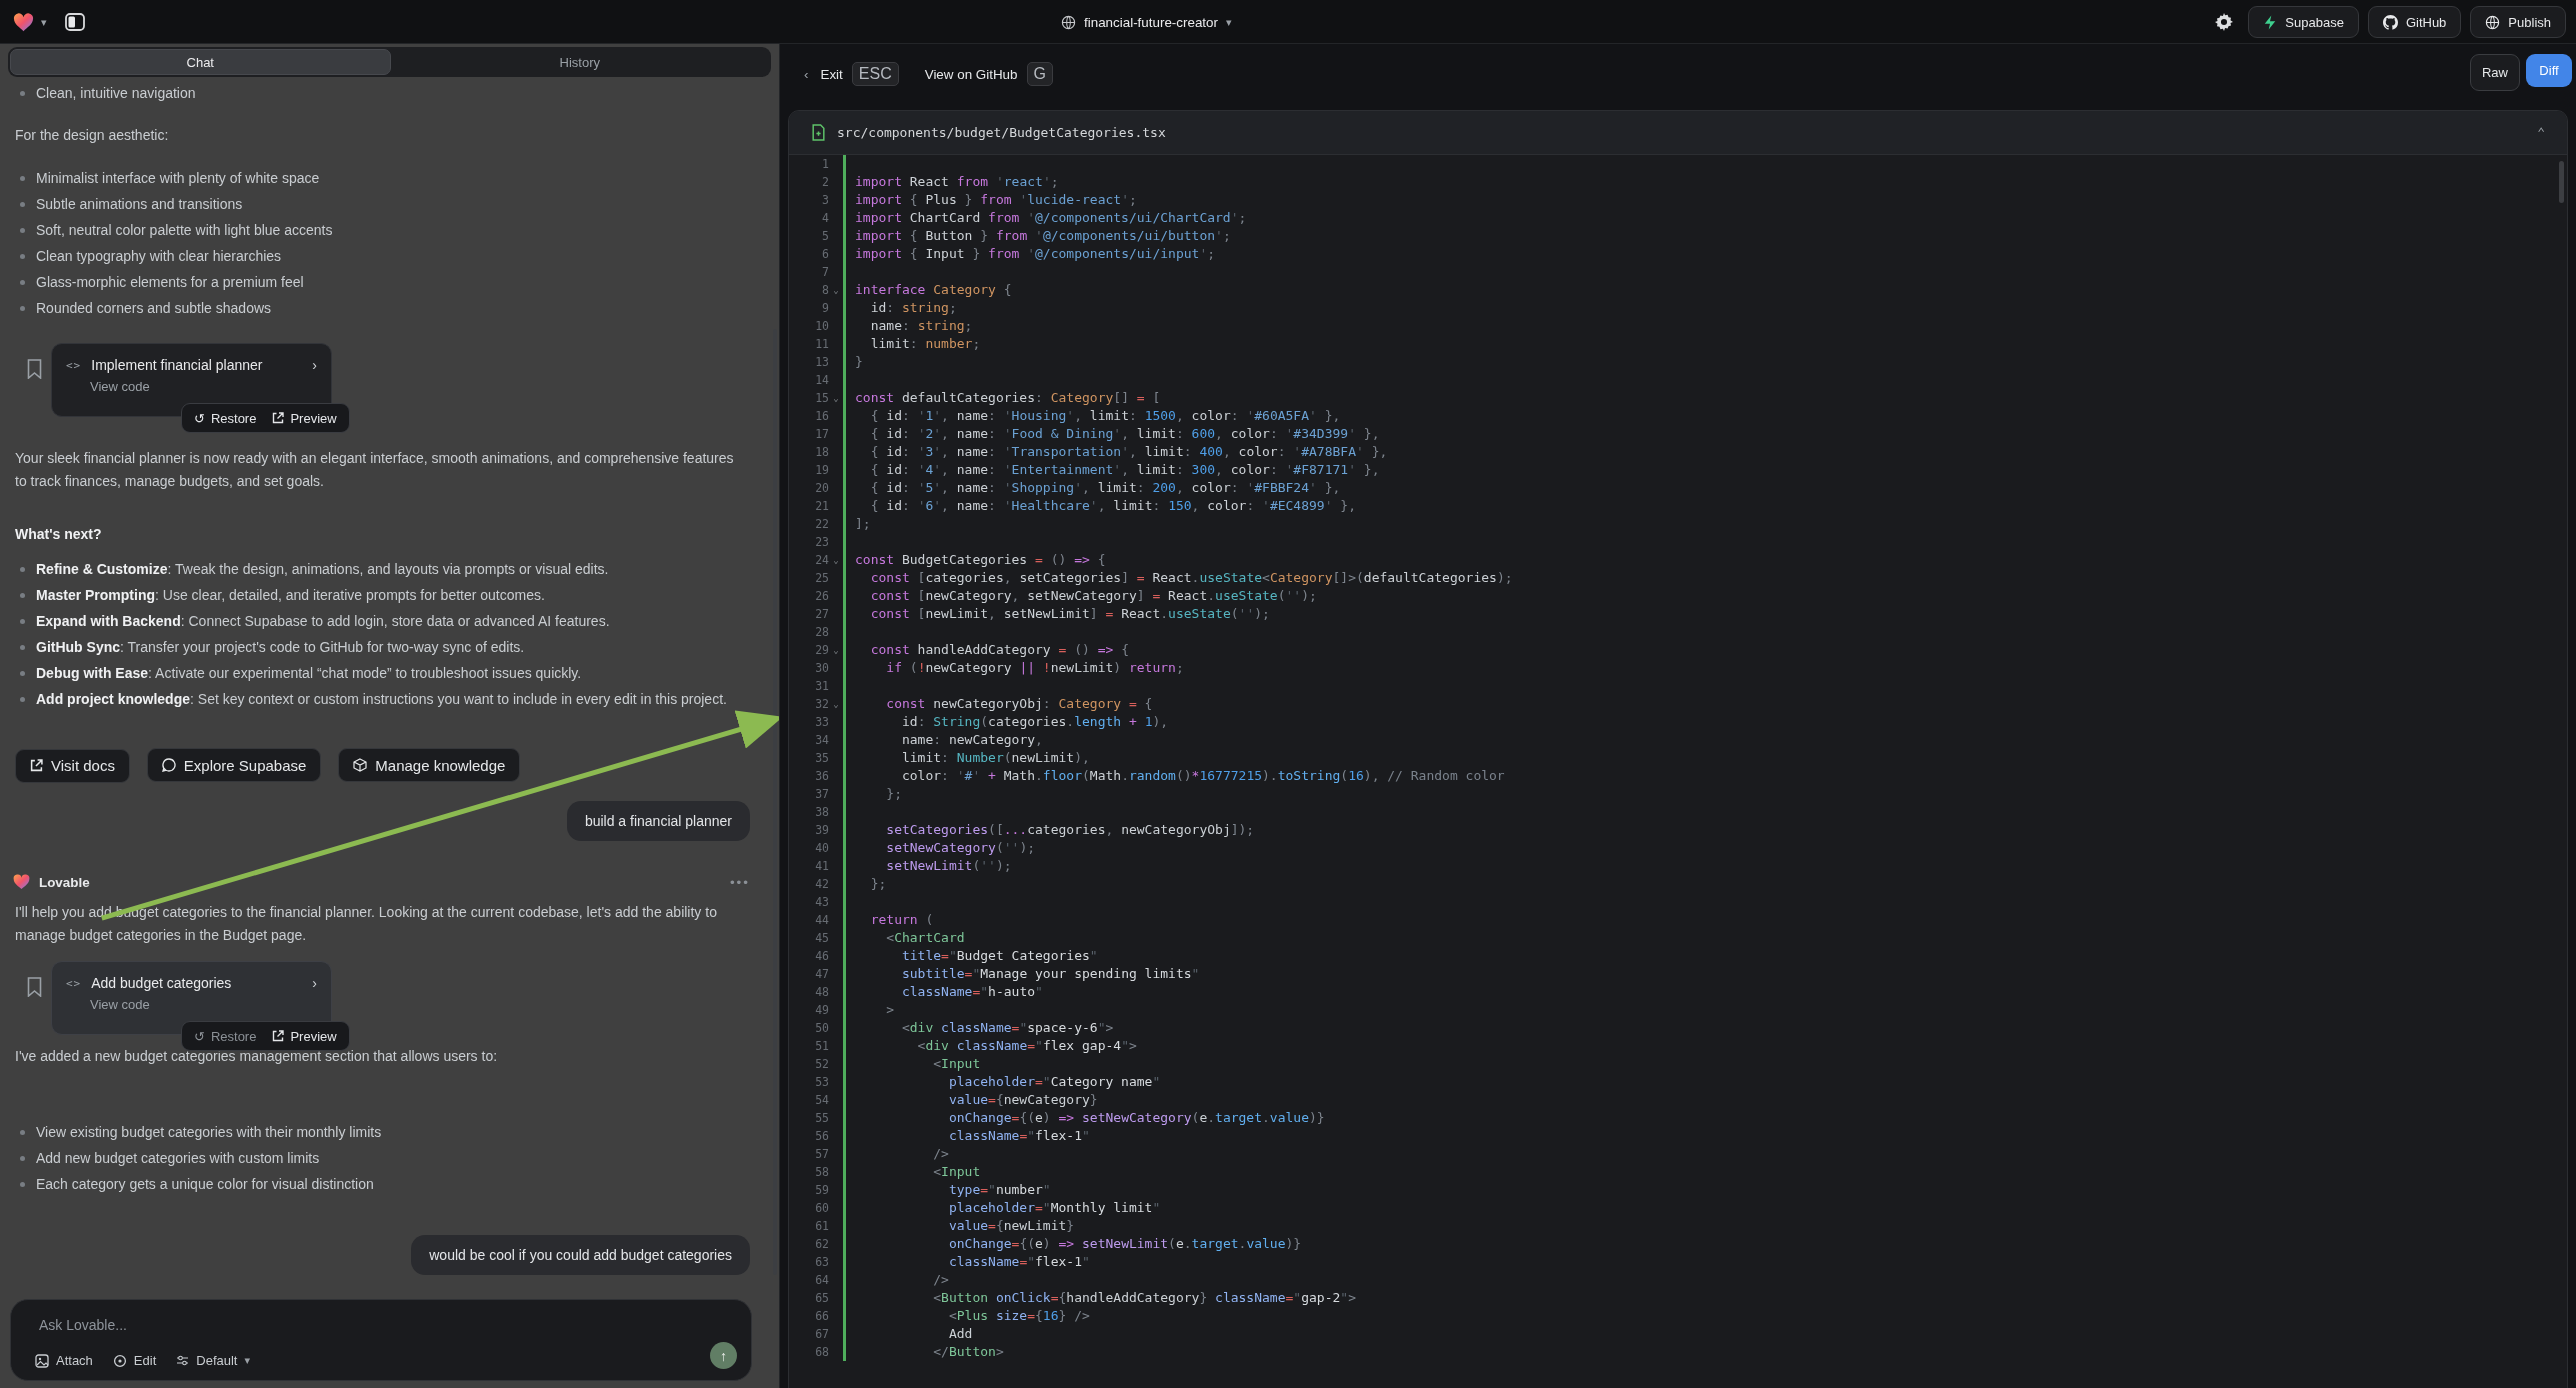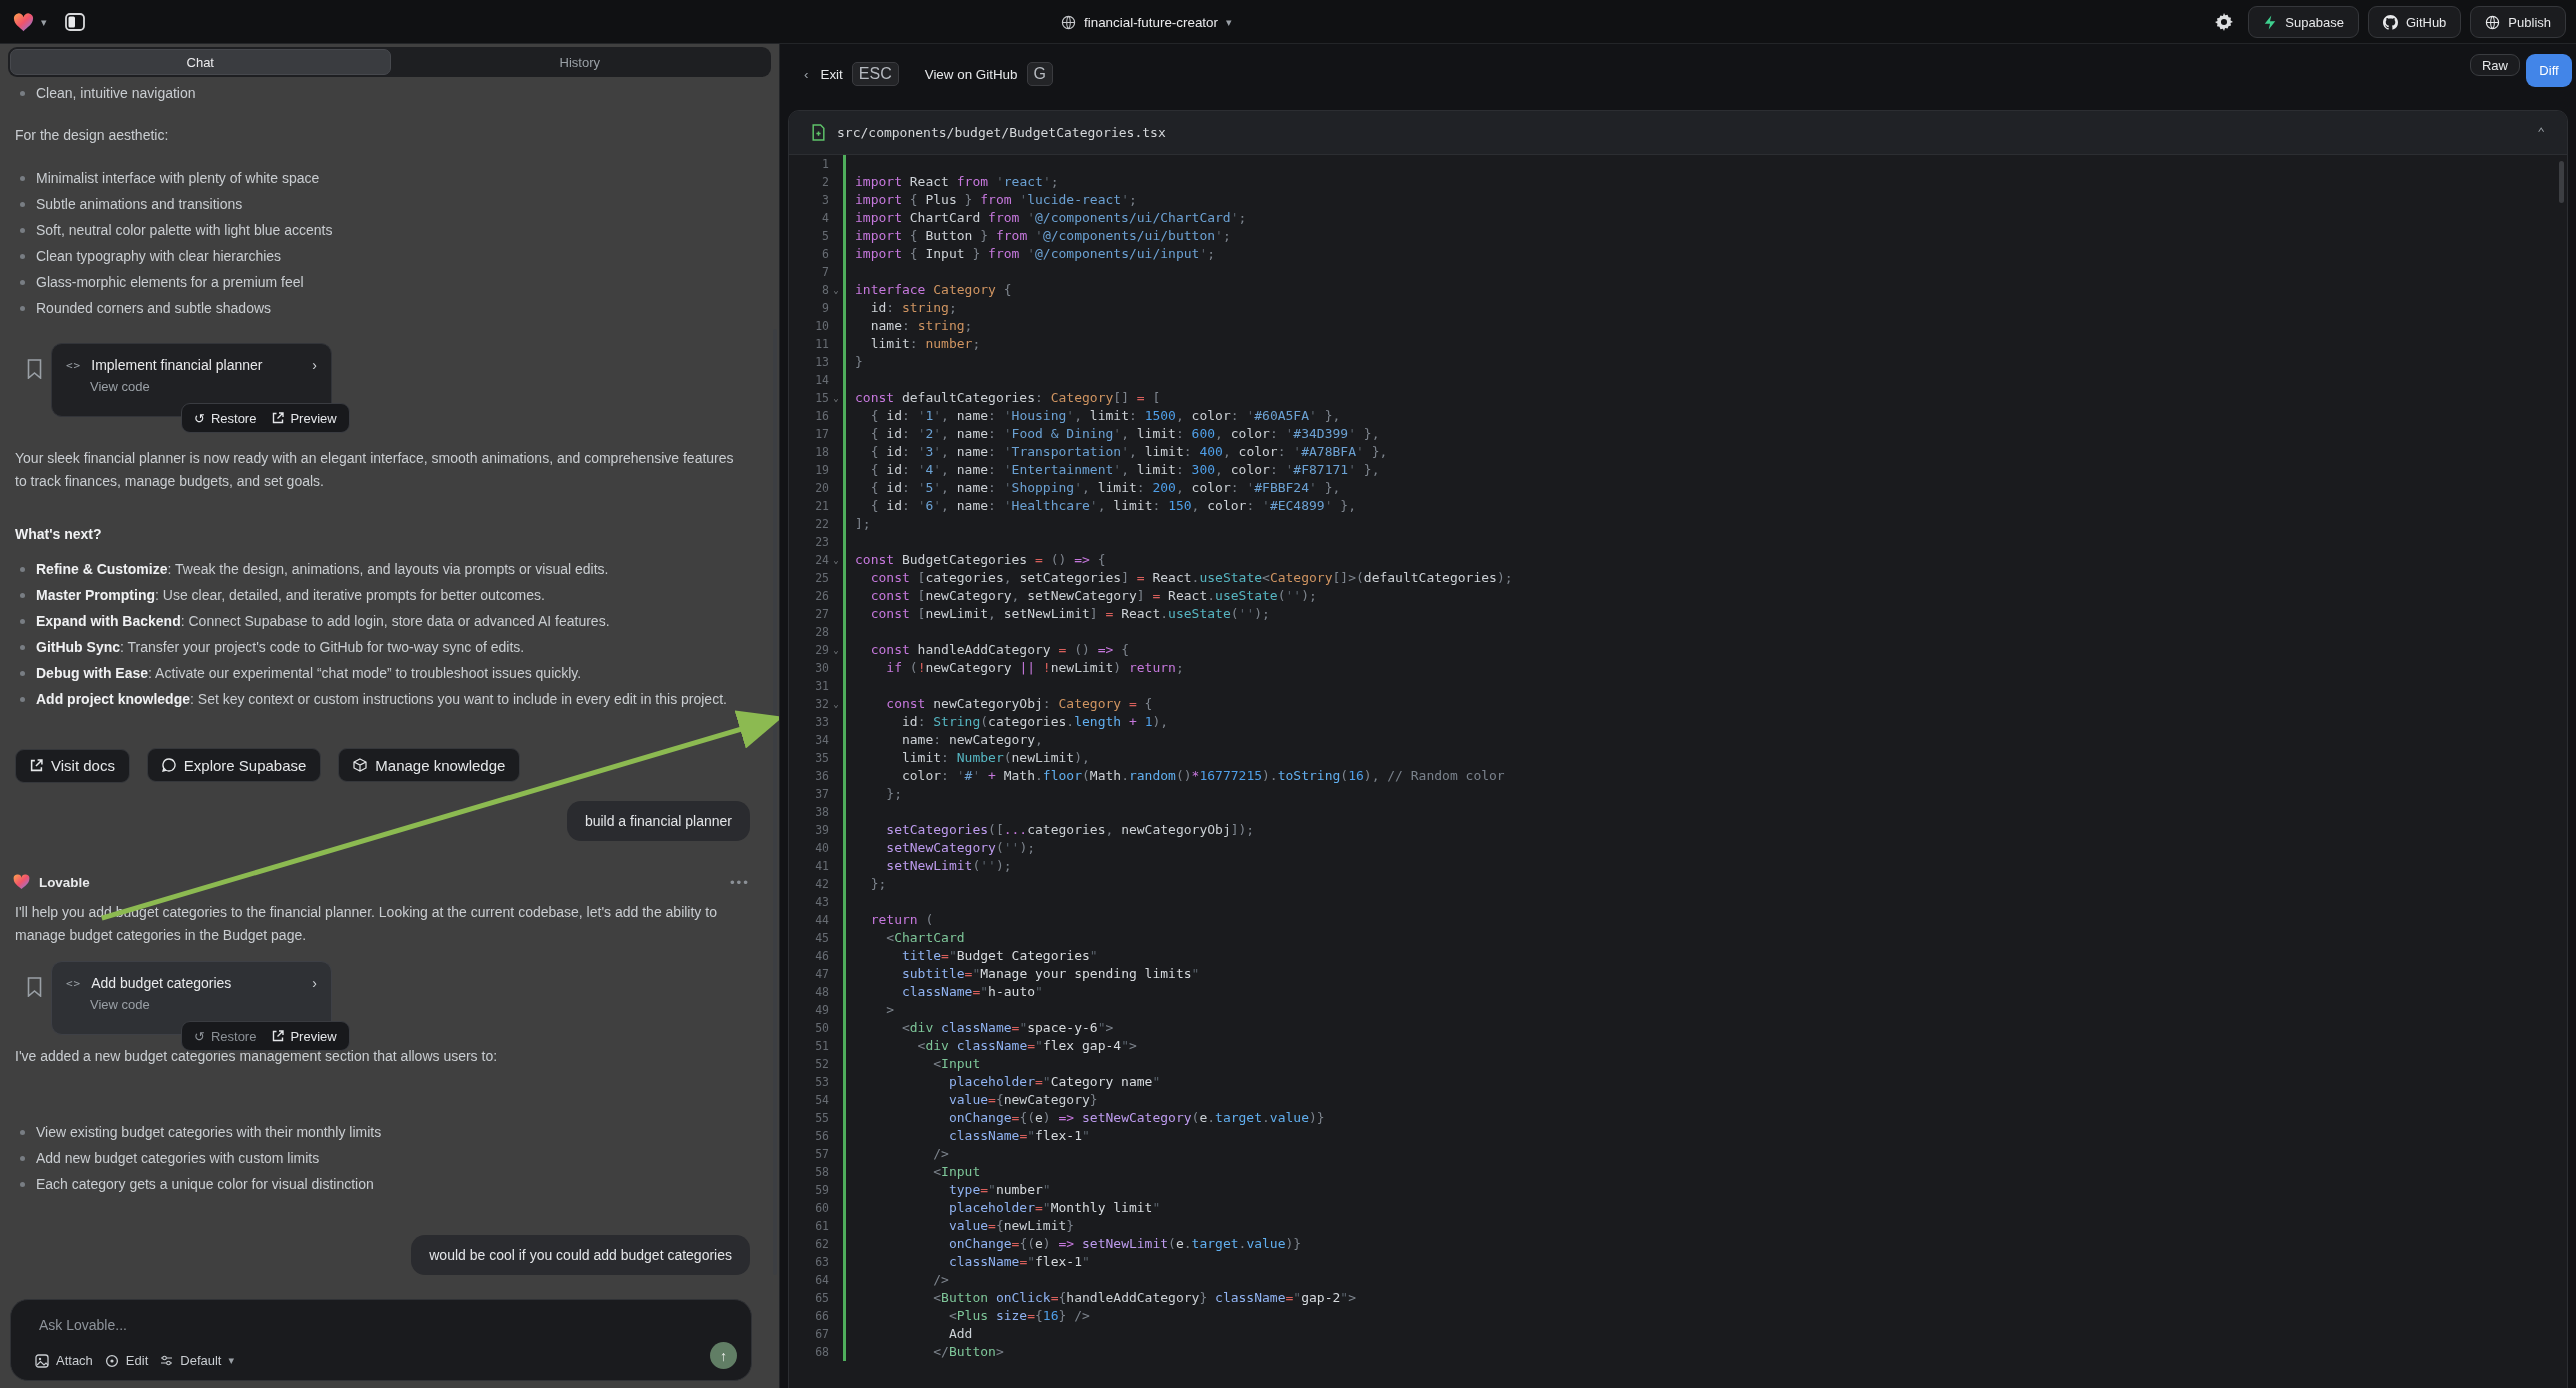--- a/index.html
+++ b/index.html
@@ -55,35 +55,35 @@
   .bubble { position:absolute; right:29px; background:#2a2b2f; border-radius:14px;
     padding:12px 18px; color:#e3e5e8; font-size:14px; }
 
   .lov-hdr { position:absolute; left:13px; right:29px; display:flex; align-items:center; gap:9px;
     color:#e9eaec; font-size:13.4px; font-weight:700; }
   .lov-hdr .dots { margin-left:auto; color:#8b9096; letter-spacing:2px; font-weight:400; }
 
   #composer { position:absolute; left:10px; top:1255px; width:742px; height:82px;
     background:#1a1b1e; border:1px solid #303236; border-radius:18px; }
   #composer .ph { position:absolute; left:28px; top:17px; color:#8e949b; font-size:14px; }
-  .comp-row { position:absolute; left:24px; bottom:12px; display:flex; align-items:center; gap:12px;
+  .comp-row { position:absolute; left:24px; bottom:12px; display:flex; align-items:center; gap:20px;
     color:#c9cdd1; font-size:13px; }
   .comp-item { display:flex; align-items:center; gap:7px; }
   #send-btn { position:absolute; right:14px; bottom:11px; width:27px; height:27px; border-radius:50%;
     background:#617e65; color:#eef1ee; display:flex; align-items:center; justify-content:center; font-size:14px; }
 
   .scroll-thumb { position:absolute; background:#3c3e42; border-radius:3px; }
 
   
   #right { position:absolute; left:780px; top:44px; width:1796px; height:1344px; background:#121316; }
   .rp-hdr { position:absolute; left:0; top:0; width:100%; height:60px; display:flex; align-items:center; }
   .rp-item { display:flex; align-items:center; gap:9px; color:#e6e8ea; font-size:13.4px; }
   kbd { background:#232427; border:1px solid #3a3b3f; border-radius:5px; color:#b6bac0;
     font-size:16px; padding:2px 6px; font-family:"Liberation Sans",sans-serif; }
-  .raw-btn { position:absolute; left:1690px; top:10px; width:50px; height:22px; border:1px solid #3a3c40;
+  .raw-btn { position:absolute; left:1690px; top:10px; width:50px; height:37px; border:1px solid #3a3c40;
     background:#1b1c1f; border-radius:9px; color:#e6e8ea; font-size:13px; display:flex; align-items:center; justify-content:center; }
   .diff-btn { position:absolute; left:1746px; top:10px; width:46px; height:33px; border-radius:9px;
     color:#fff; font-size:13px; display:flex; align-items:center; justify-content:center; }
 
   #code-card { position:absolute; left:8px; top:66px; width:1780px; height:1279px;
     background:#1a1b1e; border:1px solid #2c2e32; border-radius:11px 11px 0 0; overflow:hidden; }
   #file-hdr { height:44px; background:#202226; border-bottom:1px solid #2c2e32;
     display:flex; align-items:center; padding:0 22px; gap:11px;
     color:#d4d7da; font-family:"DejaVu Sans Mono",monospace; font-size:13px; }
   #file-hdr .collapse { margin-left:auto; color:#9aa0a6; font-size:13px; }

